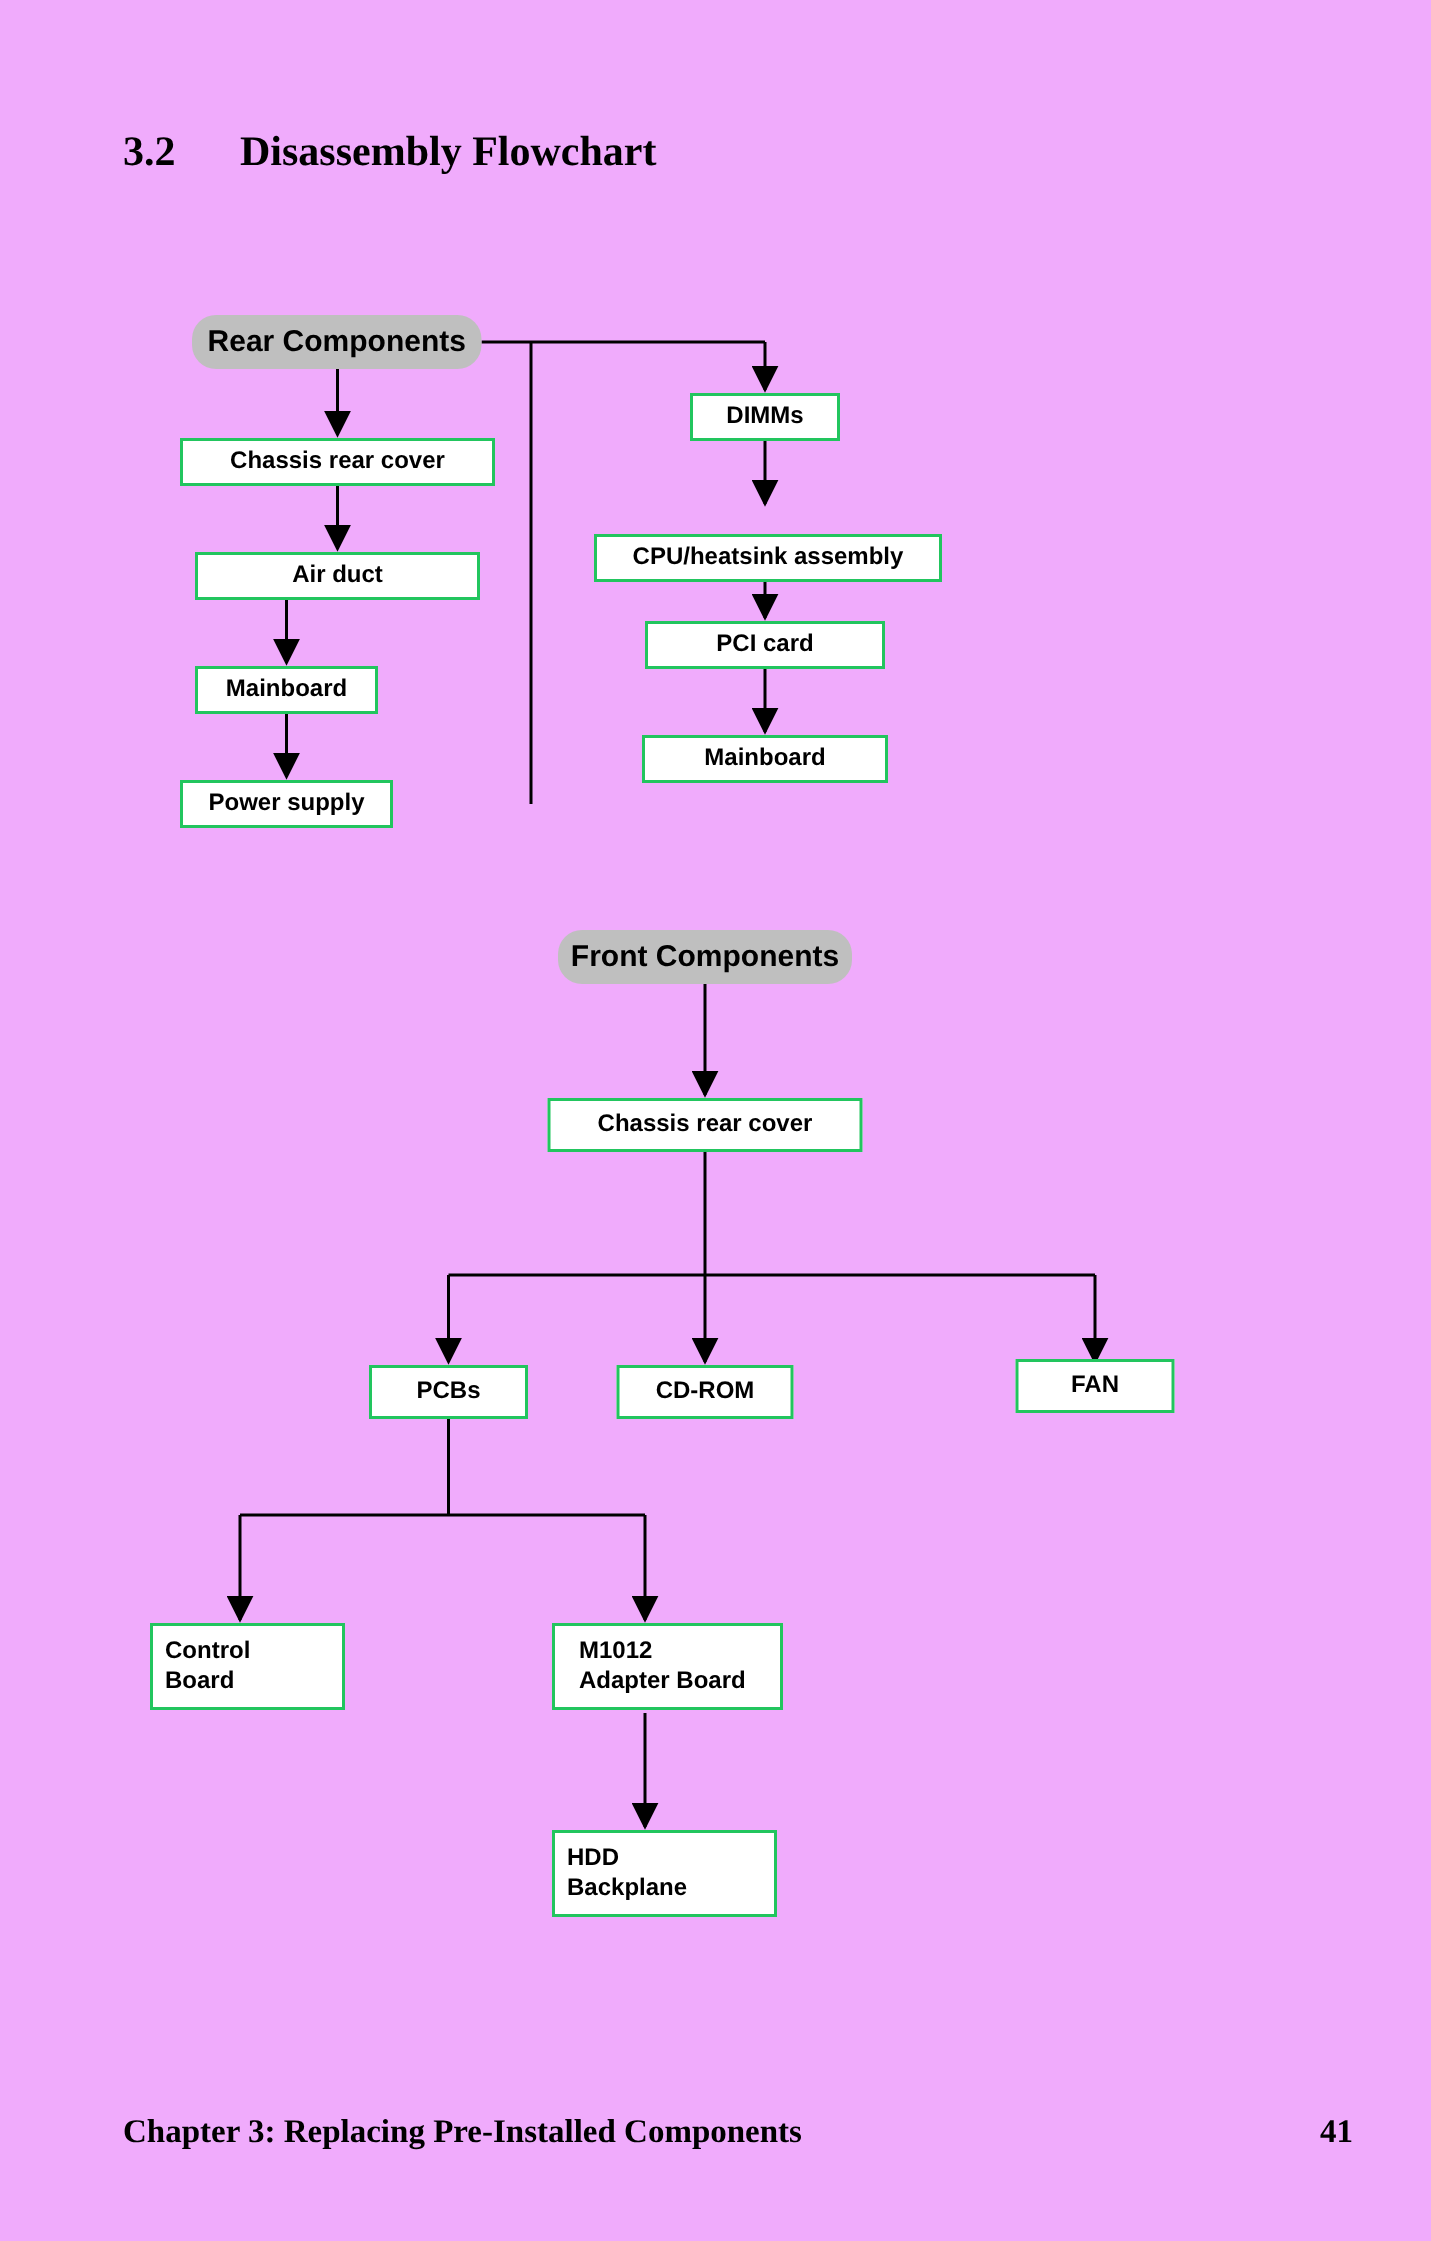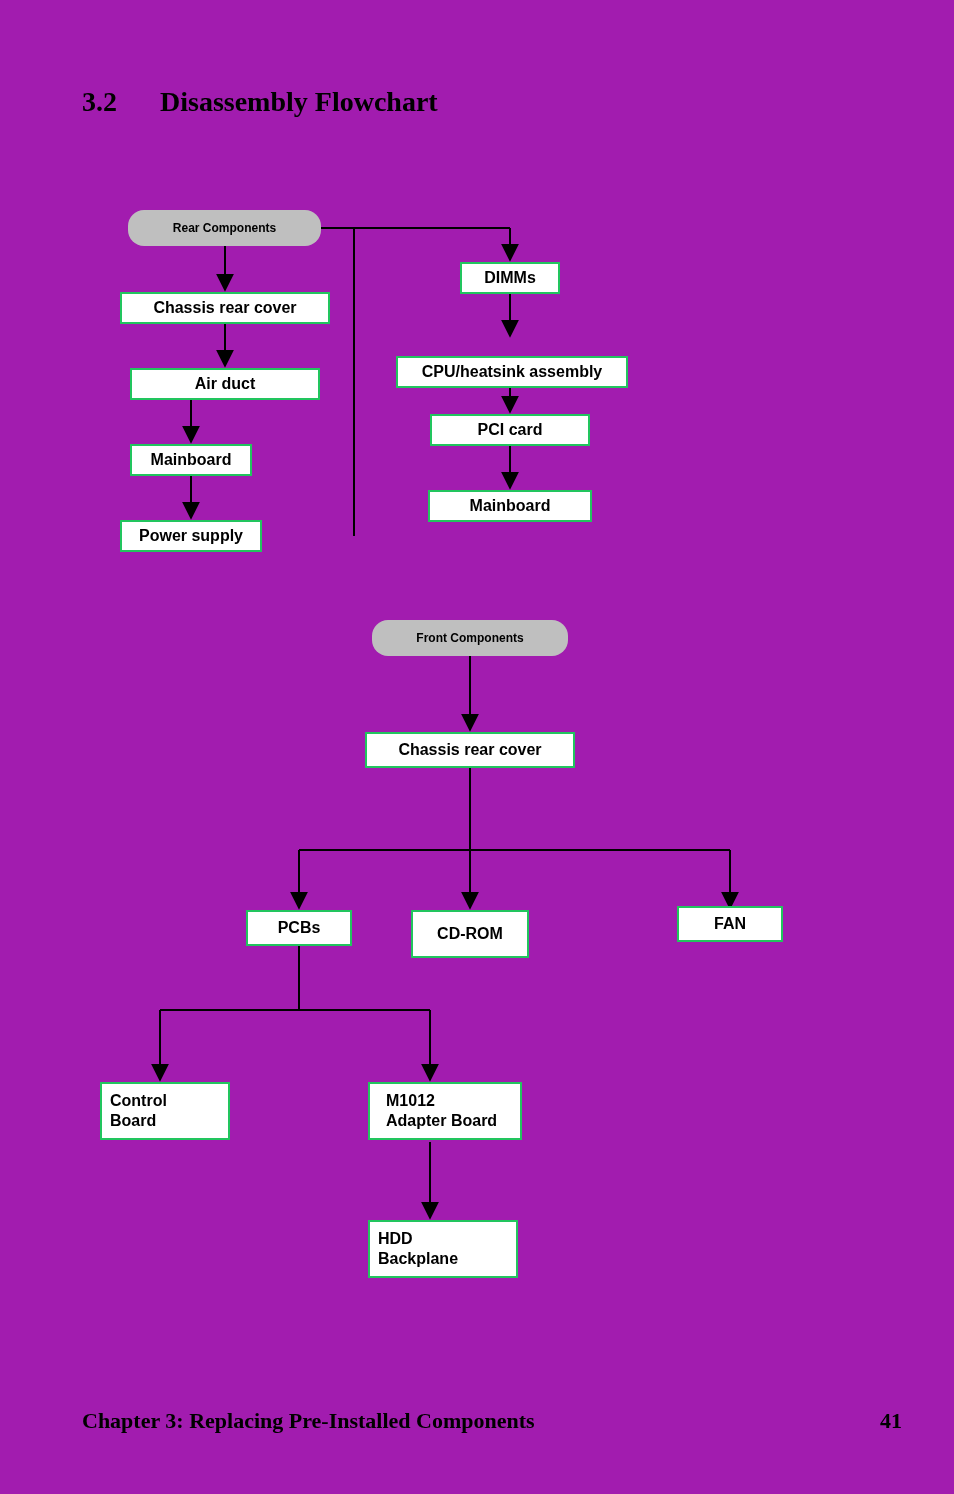--- a/index.html
+++ b/index.html
@@ -6,21 +6,21 @@
     margin: 0;
     padding: 0;
     background: #ffffff;
     font-family: Arial, Helvetica, sans-serif;
     color: #000;
   }
   .page {
     width: 954px;
     height: 1494px;
     position: relative;
-    background: #a21caf;
+    background: #f0abfc;
   }
   .heading {
     position: absolute;
     font-family: "Times New Roman", Times, serif;
     font-weight: bold;
     font-size: 28px;
   }
   .intro {
     position: absolute;
     font-family: Arial, Helvetica, sans-serif;
@@ -37,21 +37,21 @@
     font-family: "Times New Roman", Times, serif;
     font-weight: bold;
     font-size: 22px;
   }
   .pill {
     position: absolute;
     background: #bfbfbf;
     border-radius: 16px;
     font-weight: bold;
     font-family: Arial, Helvetica, sans-serif;
-    font-size: 12px;
+    font-size: 20px;
     display: flex;
     align-items: center;
     justify-content: center;
     text-align: center;
     box-sizing: border-box;
   }
   .box {
     position: absolute;
     background: #fff;
     border: 2px solid #22c55e;
@@ -145,21 +145,21 @@
   <div class="box" style="left:460px; top:262px; width:100px; height:32px;">DIMMs</div>
   <div class="box" style="left:396px; top:356px; width:232px; height:32px;">CPU/heatsink assembly</div>
   <div class="box" style="left:430px; top:414px; width:160px; height:32px;">PCI card</div>
   <div class="box" style="left:428px; top:490px; width:164px; height:32px;">Mainboard</div>
 
   <div class="pill" style="left:372px; top:620px; width:196px; height:36px;">Front Components</div>
 
   <div class="box" style="left:365px; top:732px; width:210px; height:36px;">Chassis rear cover</div>
 
   <div class="box" style="left:246px; top:910px; width:106px; height:36px;">PCBs</div>
-  <div class="box" style="left:411px; top:910px; width:118px; height:48px;">CD-ROM</div>
+  <div class="box" style="left:411px; top:910px; width:118px; height:36px;">CD-ROM</div>
   <div class="box" style="left:677px; top:906px; width:106px; height:36px;">FAN</div>
 
   <div class="box left-align" style="left:100px; top:1082px; width:130px; height:58px; white-space:pre-line;">Control
 Board</div>
 
   <div class="box left-align" style="left:368px; top:1082px; width:154px; height:58px; white-space:pre-line;padding-left:16px;">M1012
 Adapter Board</div>
 
   <div class="box left-align" style="left:368px; top:1220px; width:150px; height:58px; white-space:pre-line;">HDD
 Backplane</div>

